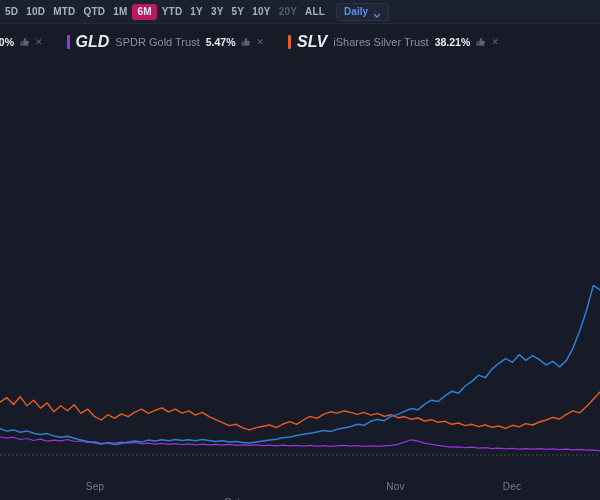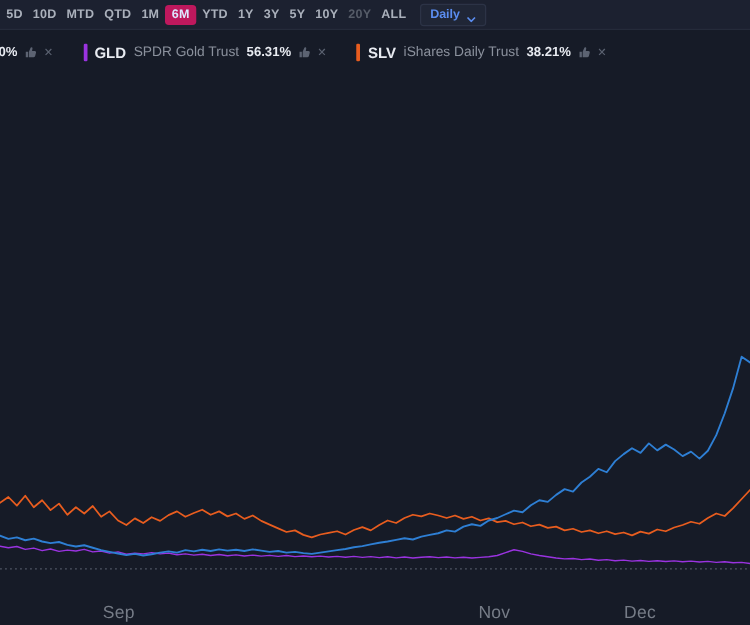--- a/index.html
+++ b/index.html
@@ -7,21 +7,21 @@
     position:relative;width:600px;height:500px;overflow:hidden;
     background:#161b27;
     font-family:"Liberation Sans",sans-serif;
     -webkit-font-smoothing:antialiased;
   }
   
   #chart-svg{position:absolute;left:0;top:0;width:600px;height:500px;z-index:1;}
   #axis-labels{position:absolute;left:0;top:0;width:600px;height:500px;z-index:1;pointer-events:none;}
   #axis-labels span{
     position:absolute;top:481px;transform:translateX(-50%);
-    font-size:14px;color:#767c87;letter-spacing:.2px;
+    font-size:10px;color:#767c87;letter-spacing:.2px;
   }
   
   .toolbar{
     position:absolute;left:0;top:0;right:0;height:23px;z-index:3;
     background:#1c2130;border-bottom:1px solid #252b3a;
     display:flex;align-items:center;gap:2px;padding:0 2px;
   }
   .range-btn{
     appearance:none;border:none;background:transparent;cursor:pointer;
     font-family:"Liberation Sans",sans-serif;
@@ -37,21 +37,21 @@
     padding:2px 7px;line-height:1.2;
   }
   .freq .chev{display:flex;color:#5b8df0;}
   
   .legend{
     position:absolute;left:0;top:31px;height:22px;z-index:3;
     display:flex;align-items:center;gap:24px;white-space:nowrap;
   }
   .legend-item{display:flex;align-items:center;gap:6px;cursor:pointer;}
   .bar{width:3px;height:14px;border-radius:1px;display:inline-block;}
-  .lticker{font-size:12px;font-weight:bold;color:#e8ebf1;}
+  .lticker{font-size:16px;font-weight:bold;color:#e8ebf1;font-style:italic;}
   .lname{font-size:11px;color:#8b919d;}
   .lvalue{font-size:10.5px;font-weight:bold;color:#e8ebf1;}
   .clip{display:inline-block;margin-left:-7px;}
   .licon{display:flex;align-items:center;color:#5c6372;font-size:10px;line-height:1;cursor:pointer;}
   .licon.x{font-size:9px;margin-left:-1px;}
 </style>
 </head>
 <body>
 
 <div class="app">
@@ -102,33 +102,33 @@
             <path d="M1 7h3v7H1z M5 14h6.2c.9 0 1.6-.6 1.8-1.4l1-4A1.8 1.8 0 0 0 12.2 6H9l.6-3A1.4 1.4 0 0 0 8.2 1.4c-.5 0-1 .3-1.2.8L5 7z" fill="currentColor"></path>
           </svg>
       </span>
       <span class="licon x">✕</span>
     </div>
 
     <div class="legend-item">
       <span class="bar" style="background: rgb(154, 51, 224);"></span>
       <span class="lticker">GLD</span>
       <span class="lname">SPDR Gold Trust</span>
-      <span class="lvalue">56.31%</span>
+      <span class="lvalue">5.47%</span>
       <span class="licon">
         <svg width="10" height="10" viewBox="0 0 16 16">
             <path d="M1 7h3v7H1z M5 14h6.2c.9 0 1.6-.6 1.8-1.4l1-4A1.8 1.8 0 0 0 12.2 6H9l.6-3A1.4 1.4 0 0 0 8.2 1.4c-.5 0-1 .3-1.2.8L5 7z" fill="currentColor"></path>
           </svg>
       </span>
       <span class="licon x">✕</span>
     </div>
 
     <div class="legend-item">
       <span class="bar" style="background: rgb(232, 93, 31);"></span>
       <span class="lticker">SLV</span>
-      <span class="lname">iShares Daily Trust</span>
+      <span class="lname">iShares Silver Trust</span>
       <span class="lvalue">38.21%</span>
       <span class="licon">
         <svg width="10" height="10" viewBox="0 0 16 16">
             <path d="M1 7h3v7H1z M5 14h6.2c.9 0 1.6-.6 1.8-1.4l1-4A1.8 1.8 0 0 0 12.2 6H9l.6-3A1.4 1.4 0 0 0 8.2 1.4c-.5 0-1 .3-1.2.8L5 7z" fill="currentColor"></path>
           </svg>
       </span>
       <span class="licon x">✕</span>
     </div>
 
   </div>

